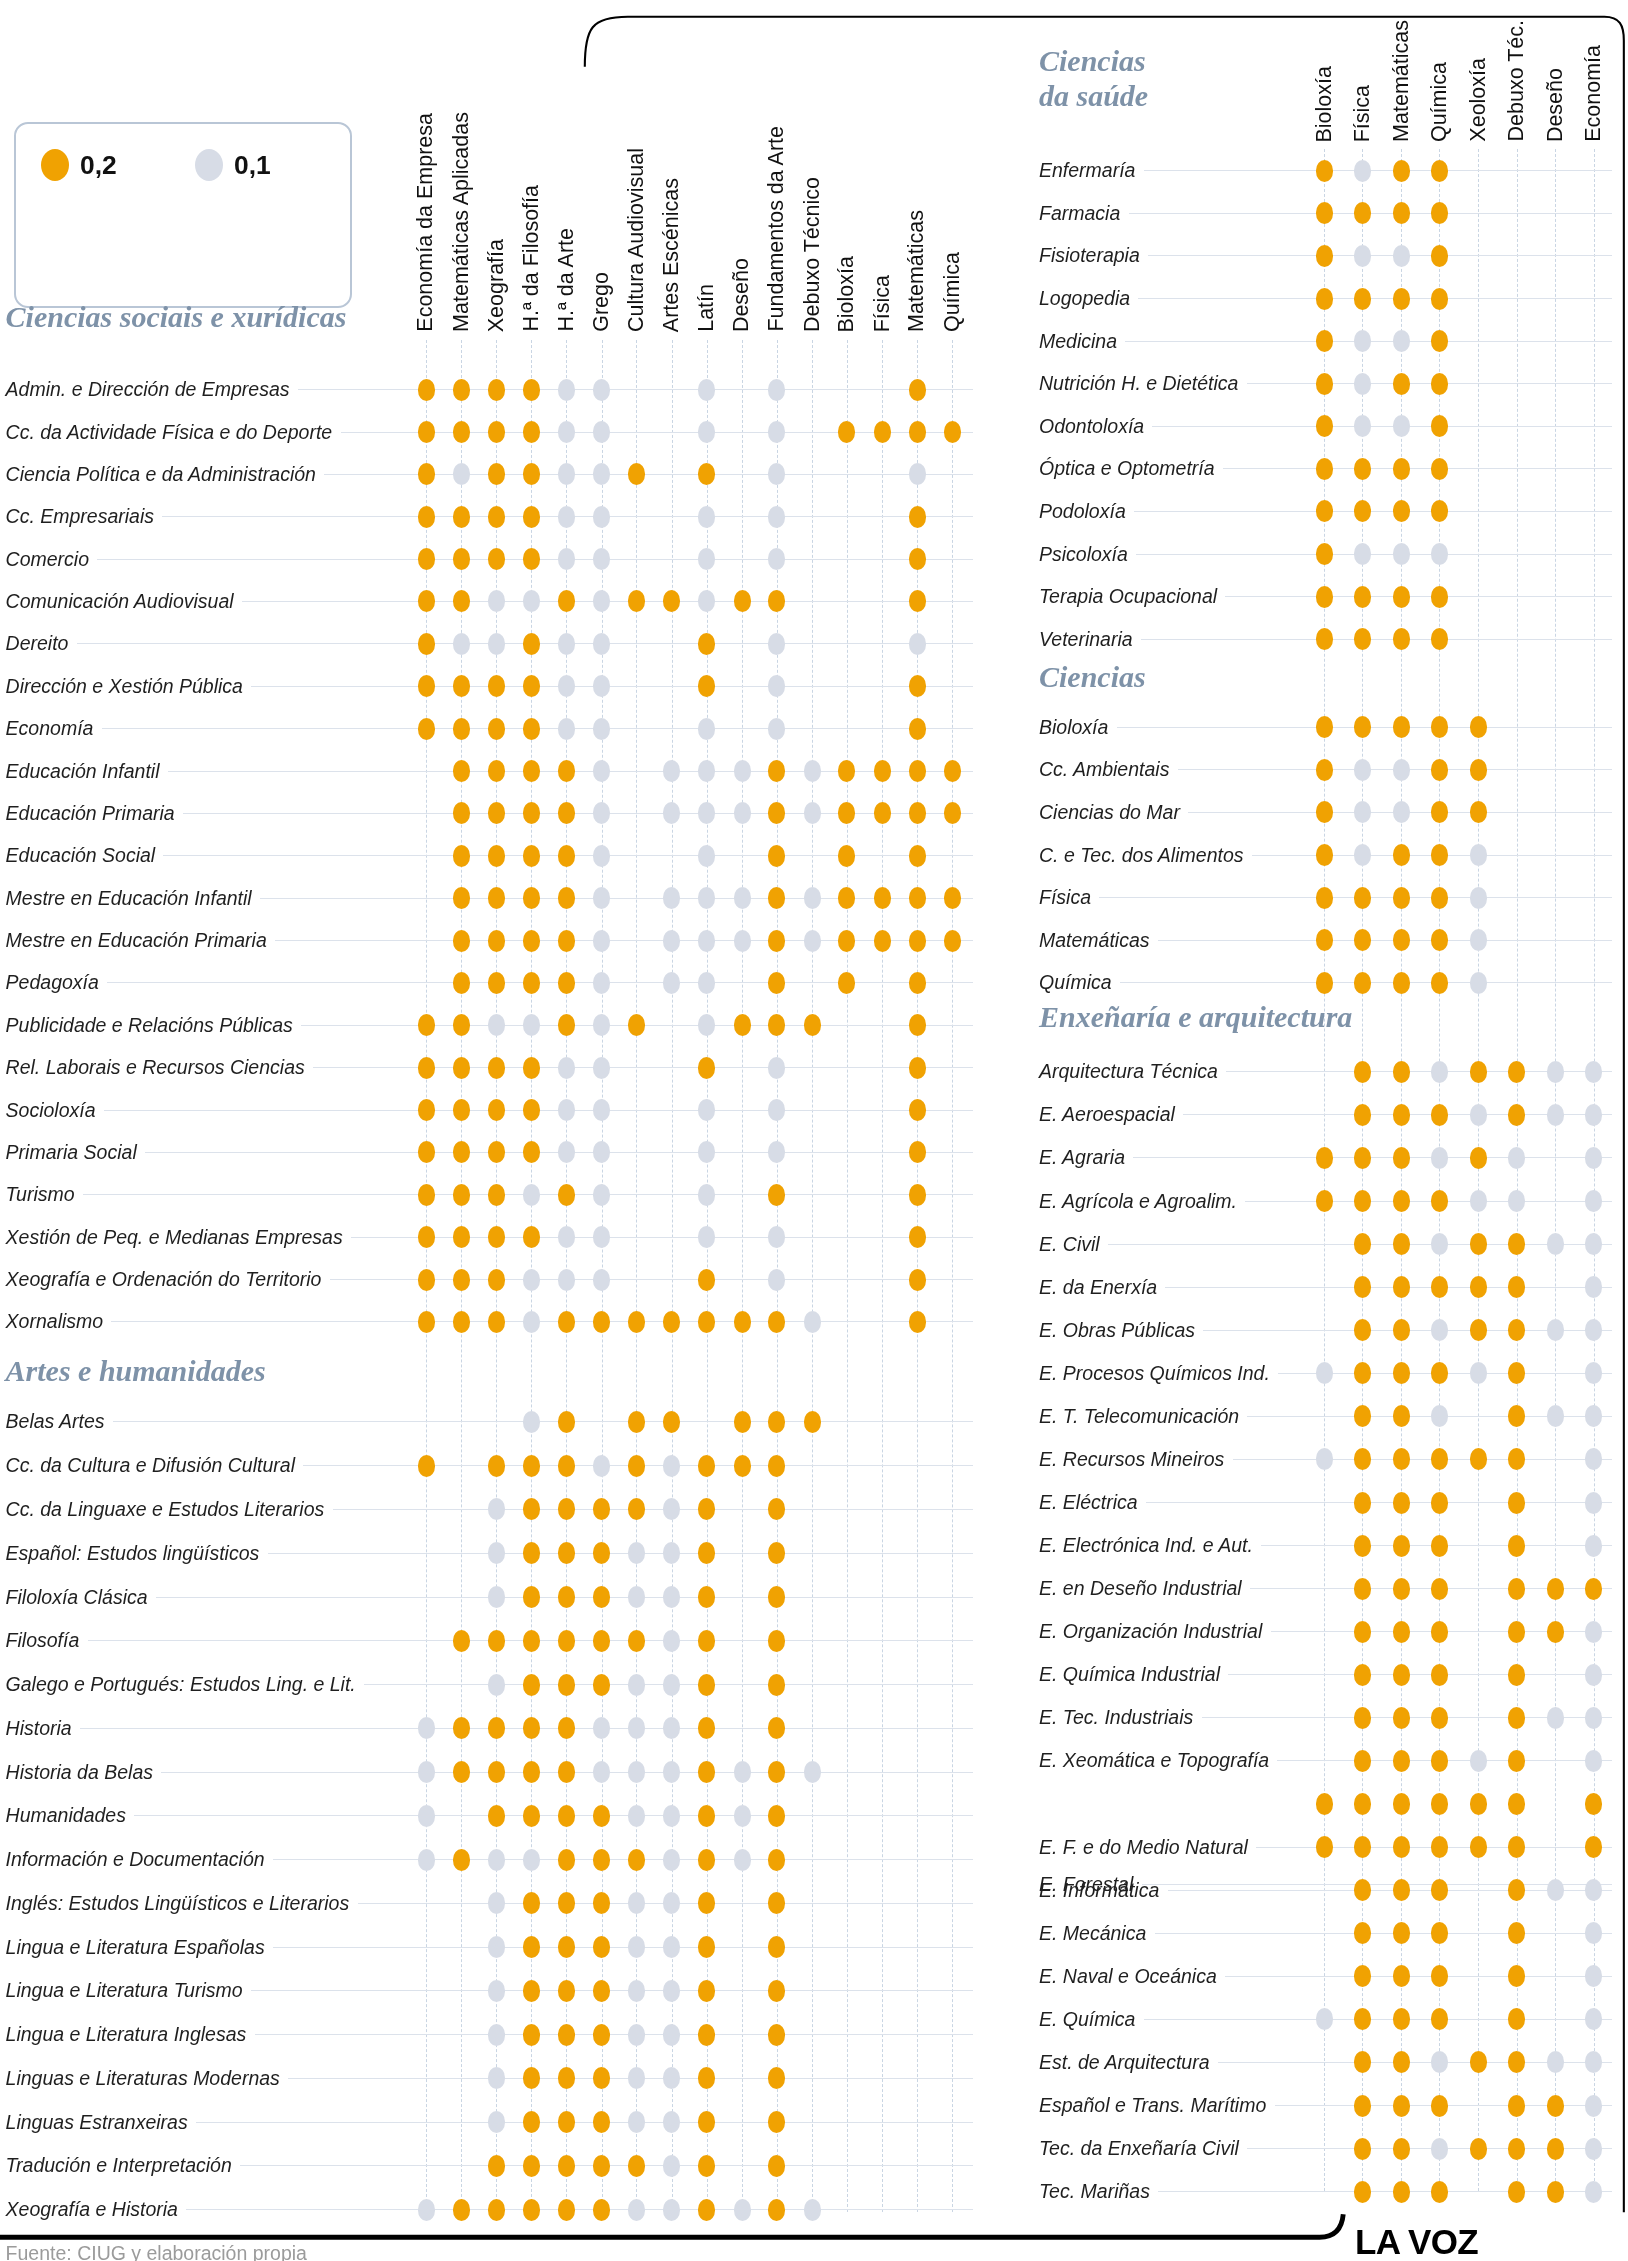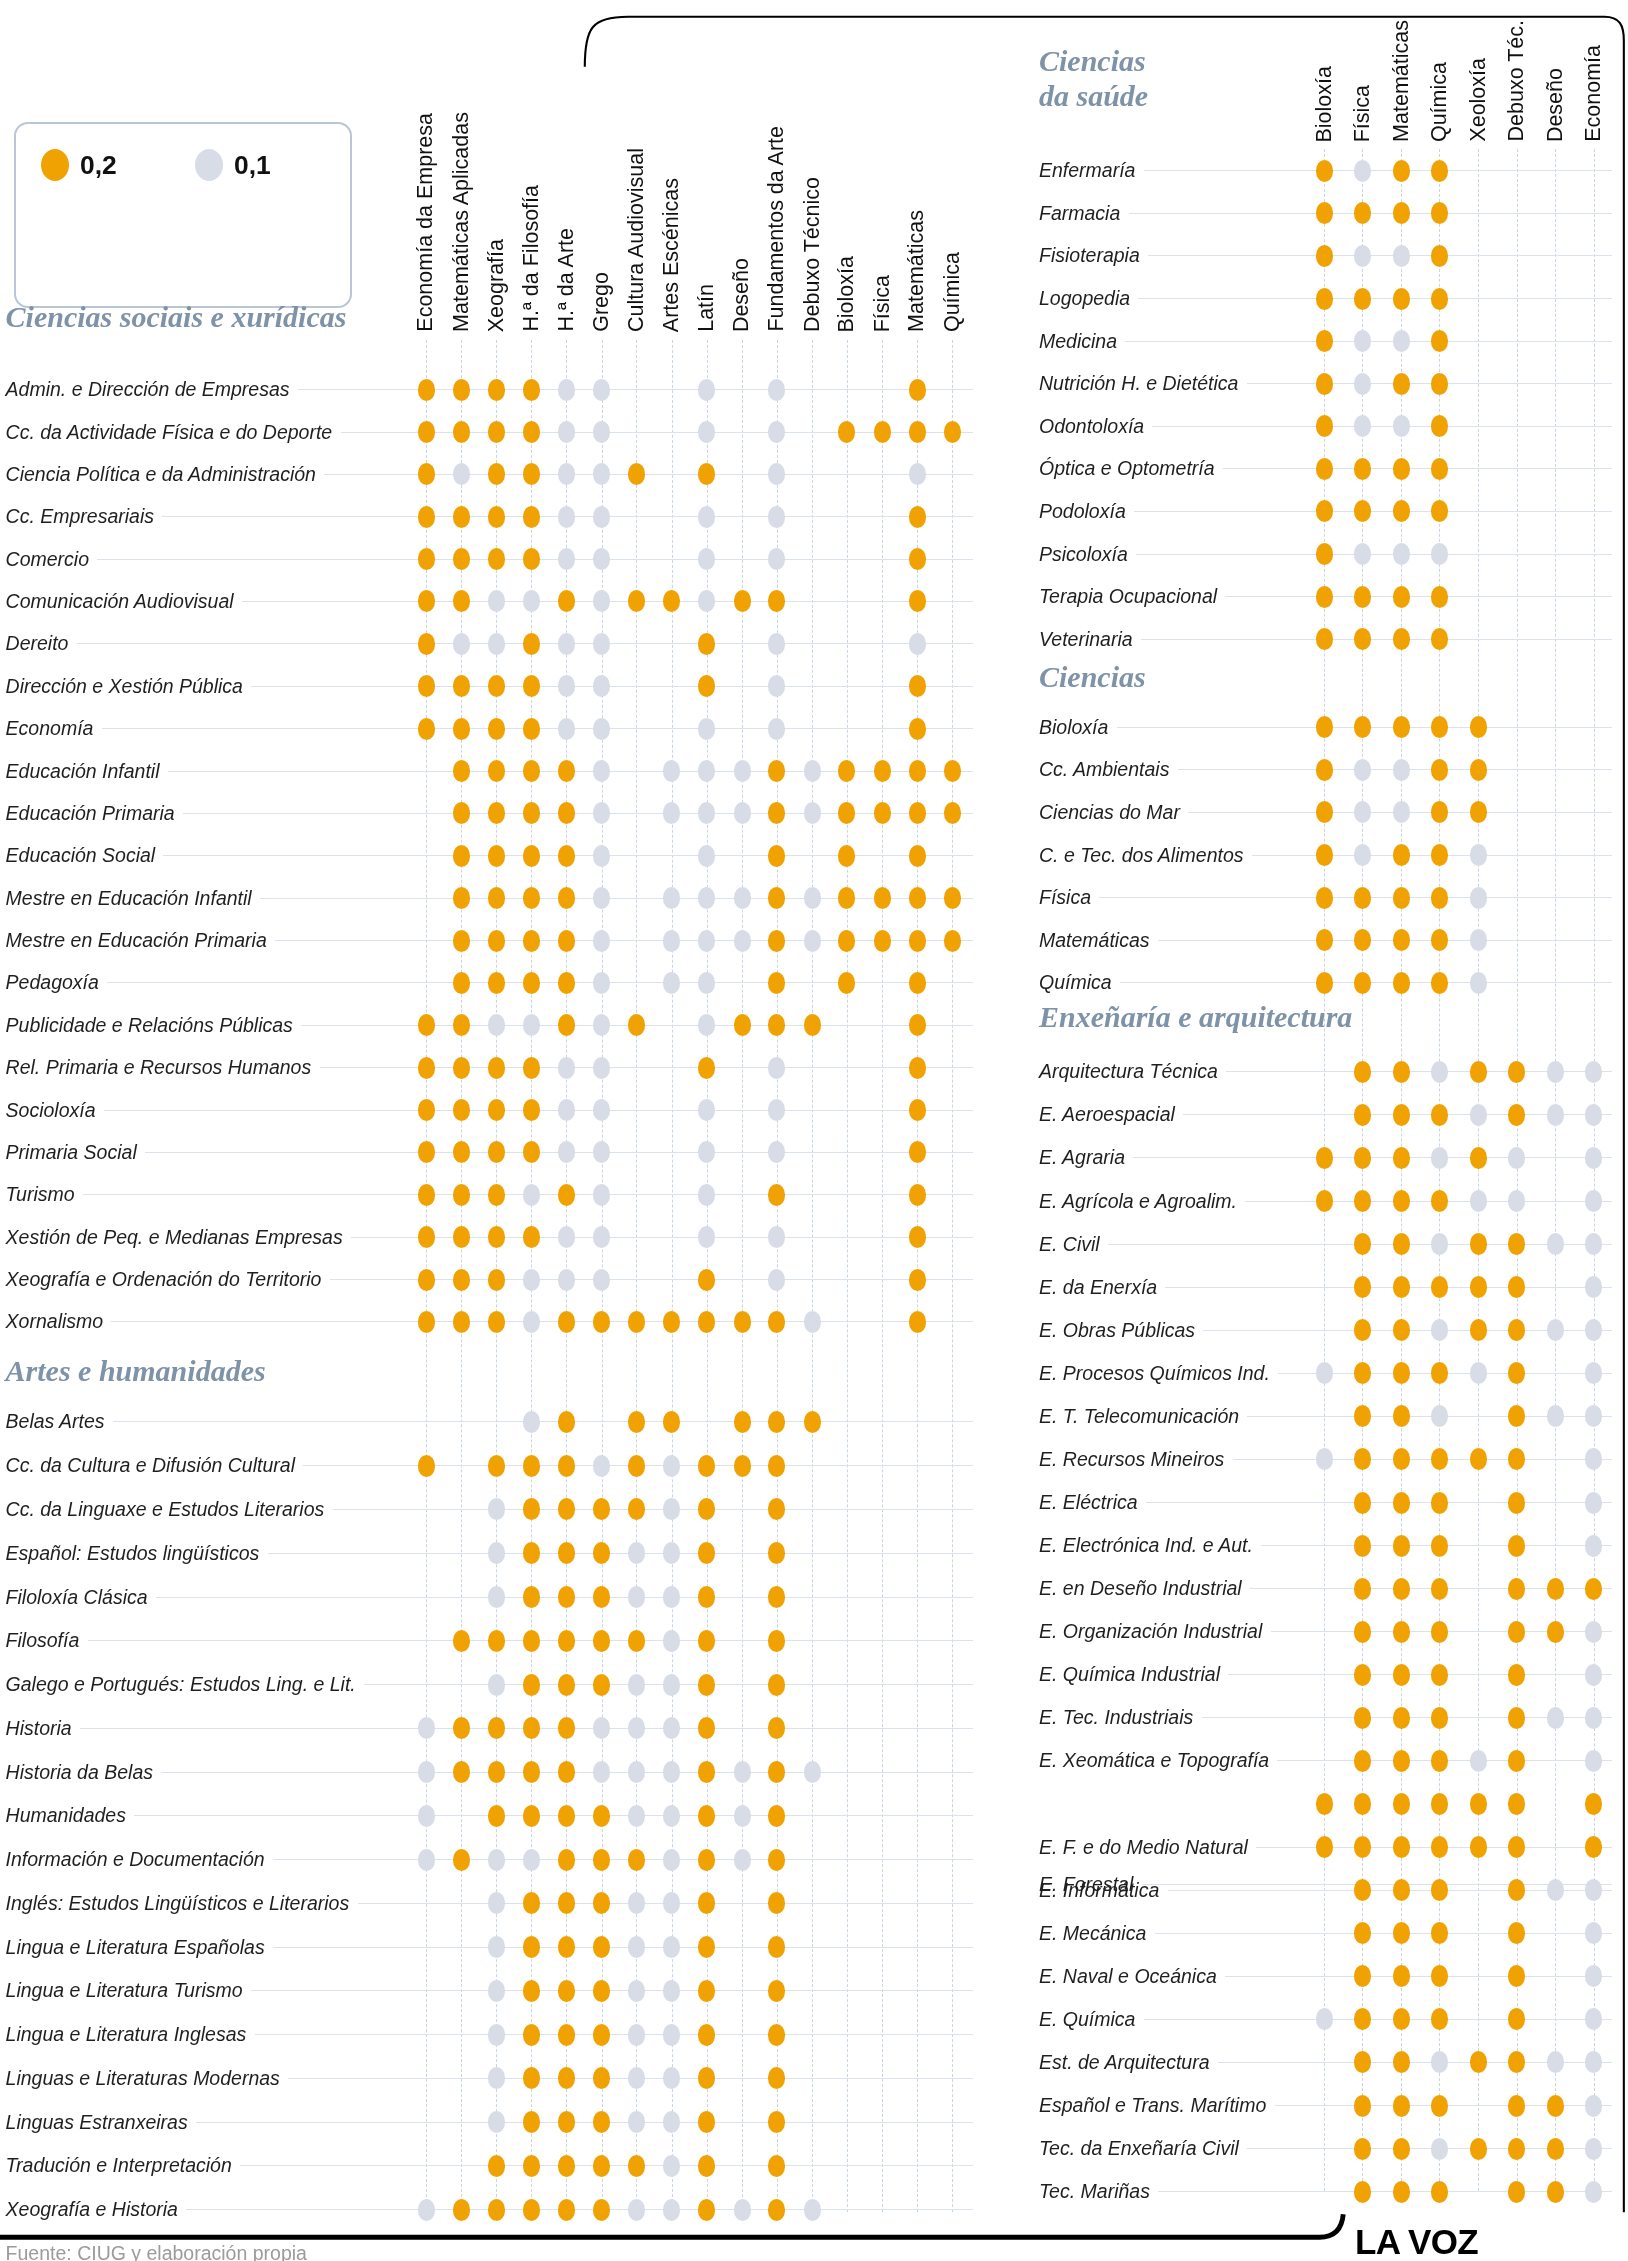--- a/index.html
+++ b/index.html
@@ -353,21 +353,21 @@
       <div class="dot" style="left: 523px; top: 1014px; background: rgb(215, 220, 230);"></div>
       <div class="dot" style="left: 558px; top: 1014px; background: rgb(240, 162, 2);"></div>
       <div class="dot" style="left: 593px; top: 1014px; background: rgb(215, 220, 230);"></div>
       <div class="dot" style="left: 628px; top: 1014px; background: rgb(240, 162, 2);"></div>
       <div class="dot" style="left: 698px; top: 1014px; background: rgb(215, 220, 230);"></div>
       <div class="dot" style="left: 734px; top: 1014px; background: rgb(240, 162, 2);"></div>
       <div class="dot" style="left: 768px; top: 1014px; background: rgb(240, 162, 2);"></div>
       <div class="dot" style="left: 804px; top: 1014px; background: rgb(240, 162, 2);"></div>
       <div class="dot" style="left: 909px; top: 1014px; background: rgb(240, 162, 2);"></div>
       <div class="row" style="left: 5.6px; top: 1053px; width: 967px;">
-        <span class="row-label">Rel. Primaria e Recursos Humanos</span>
+        <span class="row-label">Rel. Laborais e Recursos Ciencias</span>
         <div class="leader" style="border-top-color: rgb(220, 226, 235);"></div>
       </div>
       <div class="dot" style="left: 418px; top: 1057px; background: rgb(240, 162, 2);"></div>
       <div class="dot" style="left: 453px; top: 1057px; background: rgb(240, 162, 2);"></div>
       <div class="dot" style="left: 488px; top: 1057px; background: rgb(240, 162, 2);"></div>
       <div class="dot" style="left: 523px; top: 1057px; background: rgb(240, 162, 2);"></div>
       <div class="dot" style="left: 558px; top: 1057px; background: rgb(215, 220, 230);"></div>
       <div class="dot" style="left: 593px; top: 1057px; background: rgb(215, 220, 230);"></div>
       <div class="dot" style="left: 698px; top: 1057px; background: rgb(240, 162, 2);"></div>
       <div class="dot" style="left: 768px; top: 1057px; background: rgb(215, 220, 230);"></div>

